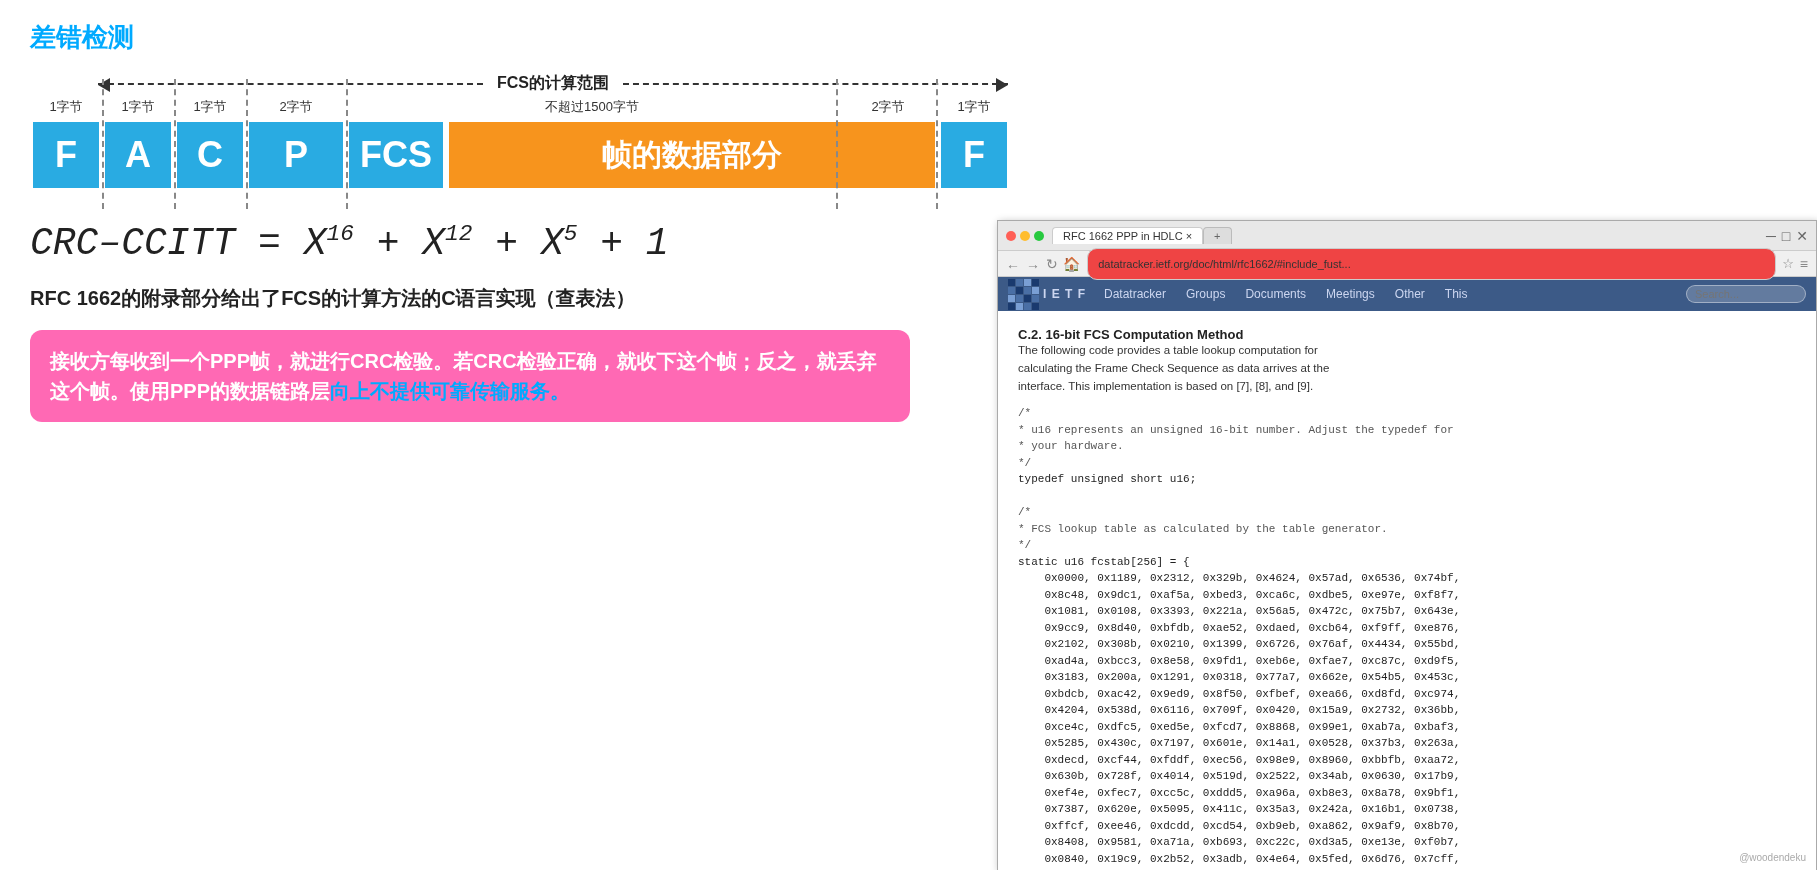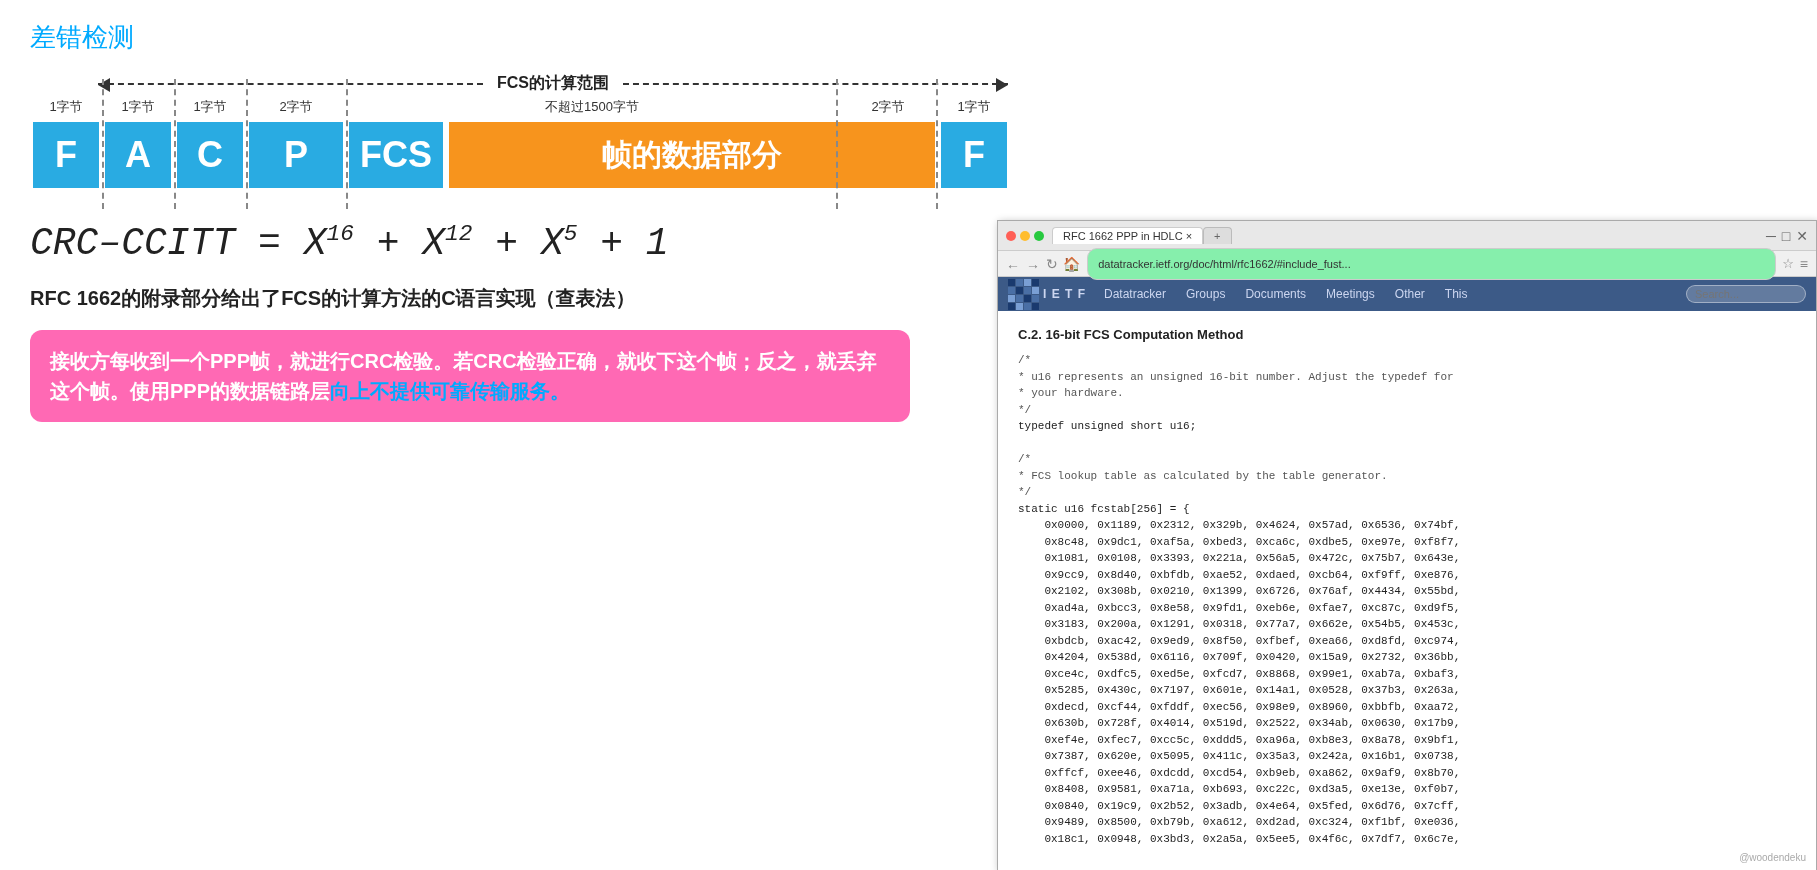--- a/index.html
+++ b/index.html
@@ -17,21 +17,21 @@
       position: absolute;
       left: 0; top: 0;
       width: 1010px;
       height: 870px;
       padding: 20px 30px;
     }
 
     
     .page-title {
       font-size: 26px;
-      font-weight: normal;
+      font-weight: bold;
       color: #00aaff;
       margin-bottom: 18px;
     }
 
     
     .fcs-diagram-wrapper {
       position: relative;
       width: 980px;
       margin-bottom: 20px;
     }
@@ -162,21 +162,21 @@
       gap: 6px;
       height: 26px;
     }
 
     .nav-btn {
       font-size: 14px; color: #888; cursor: pointer;
     }
 
     .address-bar {
       flex: 1;
-      background: #86efac;
+      background: #ef4444;
       border: 1px solid #ccc;
       border-radius: 10px;
       padding: 9px 10px;
       font-size: 11px;
       color: #333;
     }
 
     .star-btn { font-size: 13px; color: #888; }
 
     
@@ -219,21 +219,20 @@
       padding: 16px 20px;
       height: calc(650px - 30px - 26px - 34px);
       overflow: hidden;
       font-family: 'Courier New', monospace;
     }
 
     .content-heading {
       font-size: 13px;
       font-weight: bold;
       color: #222;
-      margin-bottom: 10px;
       font-family: Arial, sans-serif;
     }
 
     .content-para {
       font-size: 11.5px;
       color: #333;
       line-height: 1.55;
       margin-bottom: 10px;
       font-family: Arial, sans-serif;
     }
@@ -376,20 +375,21 @@
     <div class="ietf-nav-item">Groups</div>
     <div class="ietf-nav-item">Documents</div>
     <div class="ietf-nav-item">Meetings</div>
     <div class="ietf-nav-item">Other</div>
     <div class="ietf-nav-item">This</div>
     <input class="ietf-search" type="text" placeholder="Search..." style="">
   </div>
 
   <div class="browser-content">
     <div class="content-heading">C.2.  16-bit FCS Computation Method</div>
+    <div class="content-para">The following code provides a table lookup computation for<br>calculating the Frame Check Sequence as data arrives at the<br>interface.  This implementation is based on [7], [8], and [9].</div>
     <div class="code-block">
       <span class="comment">/*<br> * u16 represents an unsigned 16-bit number.  Adjust the typedef for<br> * your hardware.<br> */</span><br>
       typedef unsigned short u16;<br><br>
       <span class="comment">/*<br> * FCS lookup table as calculated by the table generator.<br> */</span><br>
       static u16 fcstab[256] = {<br>
       &nbsp;&nbsp;&nbsp;&nbsp;0x0000, 0x1189, 0x2312, 0x329b, 0x4624, 0x57ad, 0x6536, 0x74bf,<br>
       &nbsp;&nbsp;&nbsp;&nbsp;0x8c48, 0x9dc1, 0xaf5a, 0xbed3, 0xca6c, 0xdbe5, 0xe97e, 0xf8f7,<br>
       &nbsp;&nbsp;&nbsp;&nbsp;0x1081, 0x0108, 0x3393, 0x221a, 0x56a5, 0x472c, 0x75b7, 0x643e,<br>
       &nbsp;&nbsp;&nbsp;&nbsp;0x9cc9, 0x8d40, 0xbfdb, 0xae52, 0xdaed, 0xcb64, 0xf9ff, 0xe876,<br>
       &nbsp;&nbsp;&nbsp;&nbsp;0x2102, 0x308b, 0x0210, 0x1399, 0x6726, 0x76af, 0x4434, 0x55bd,<br>

